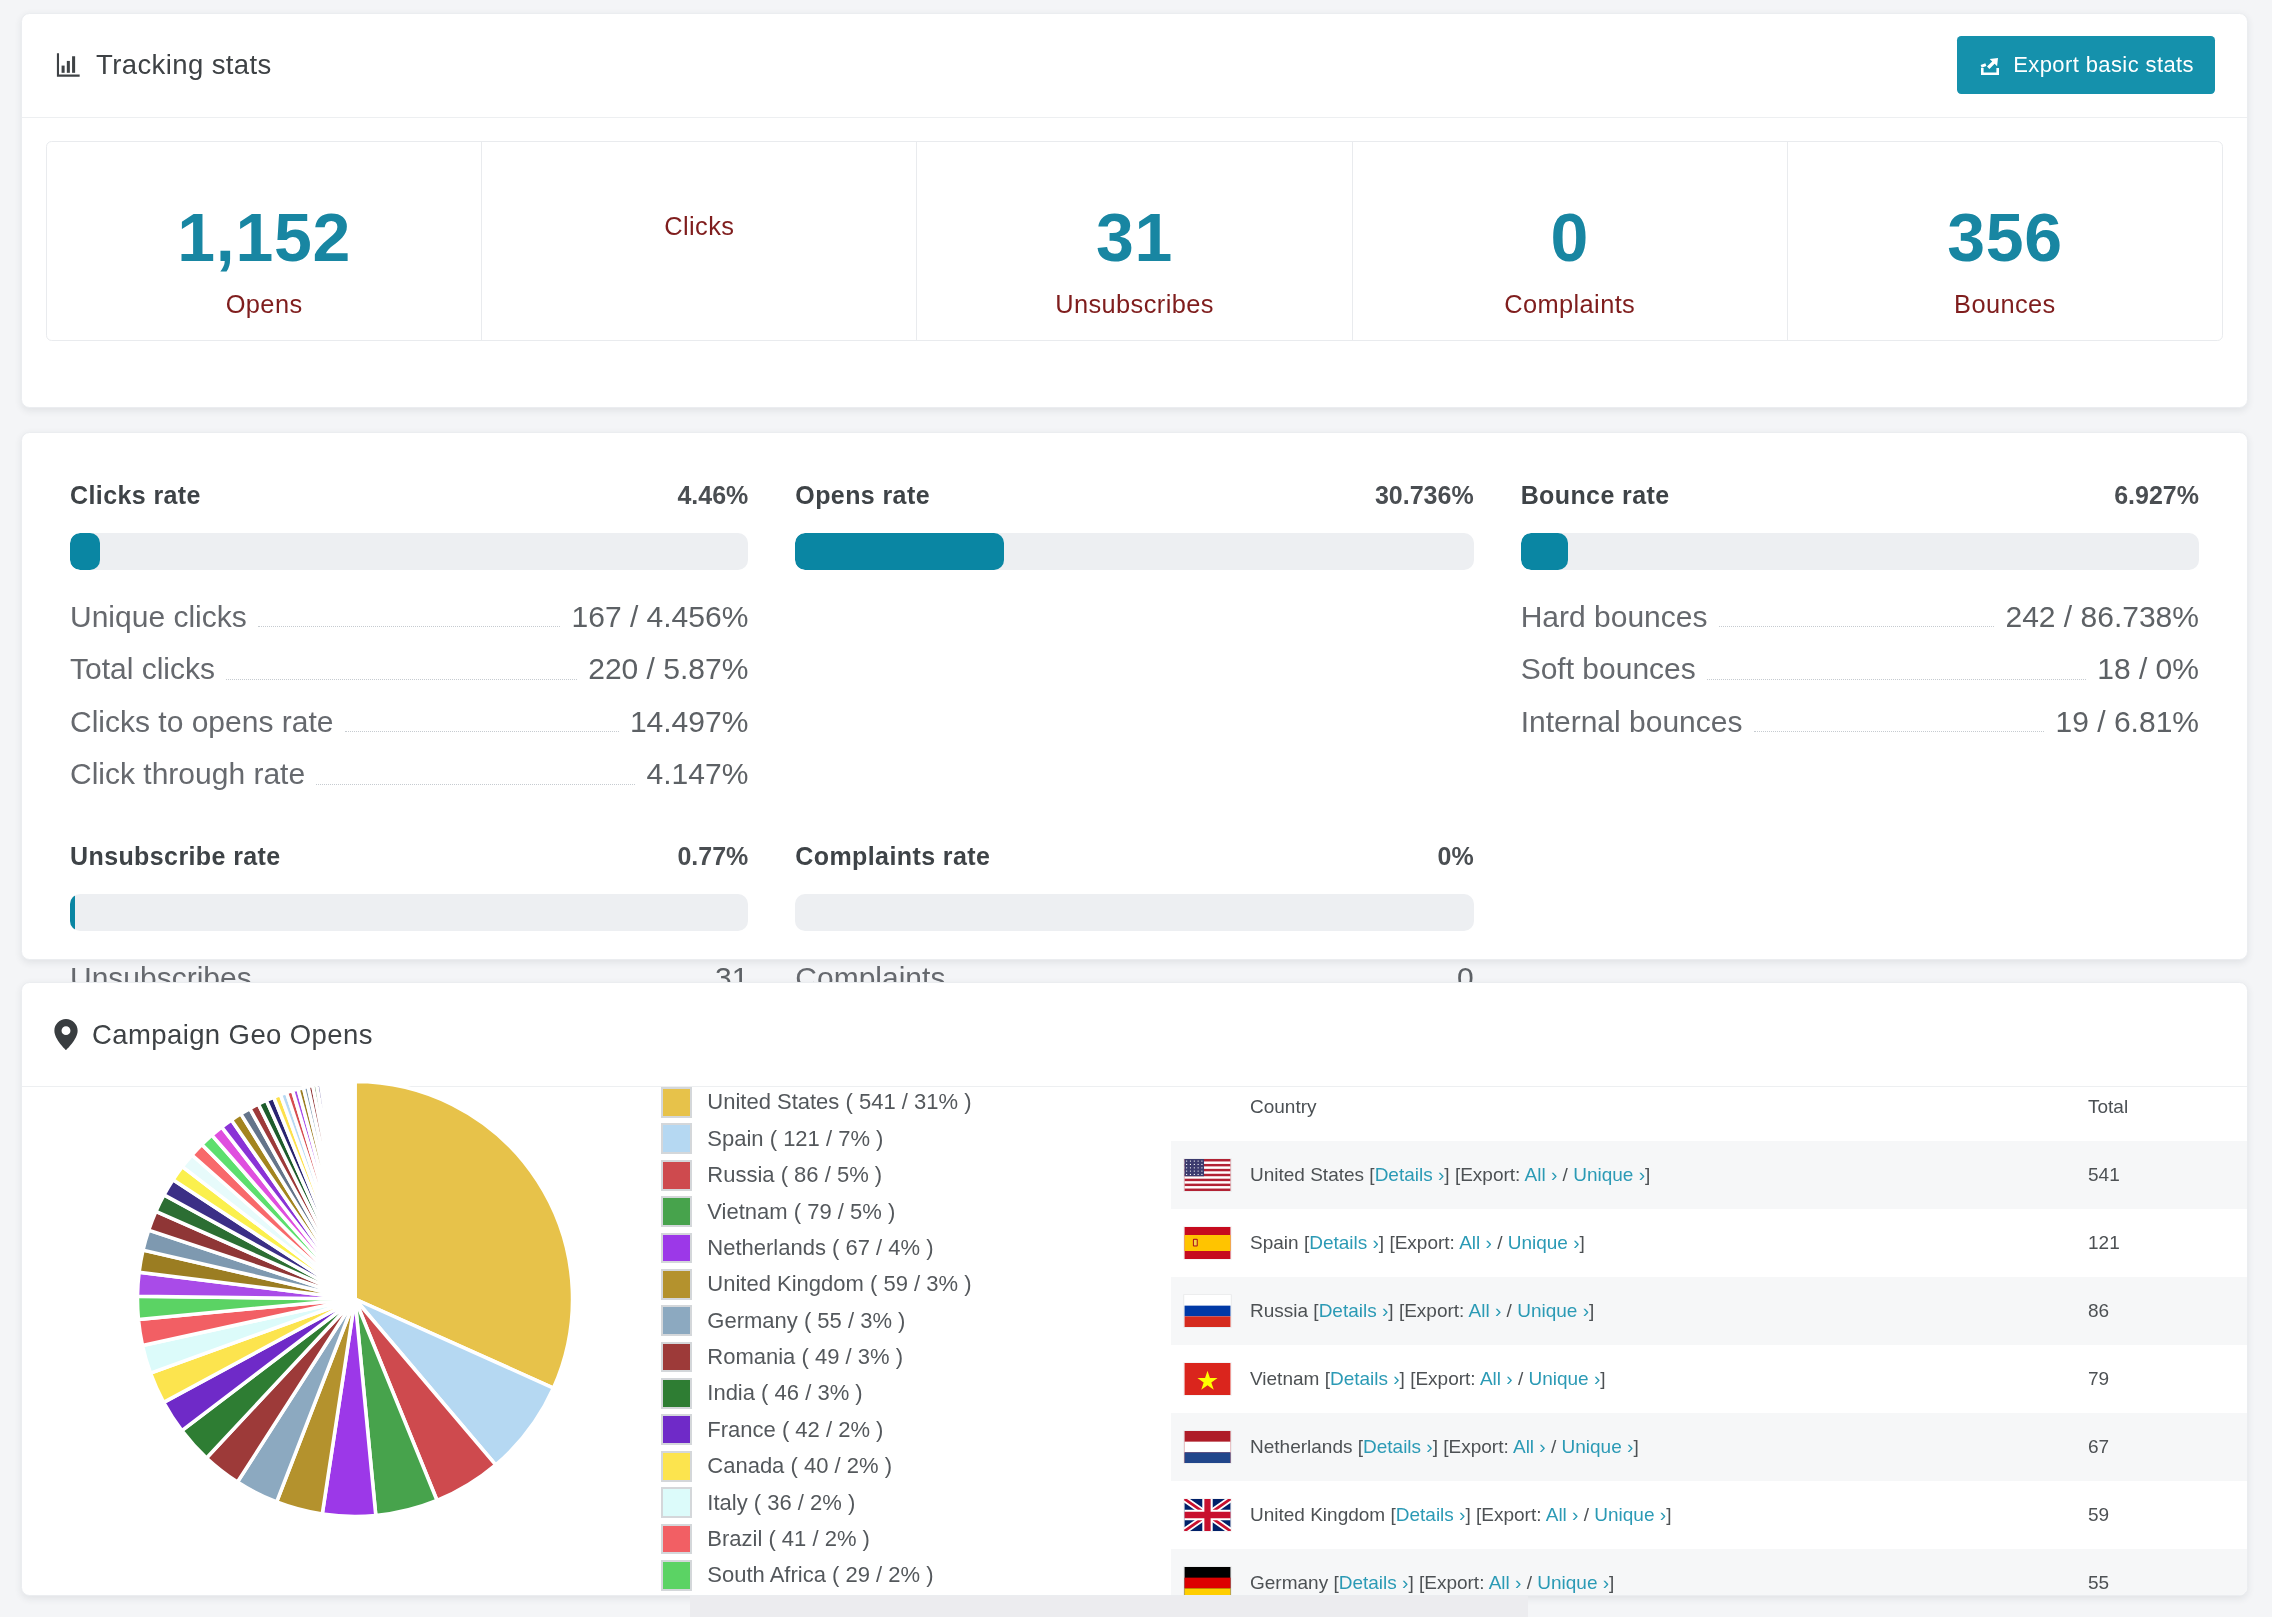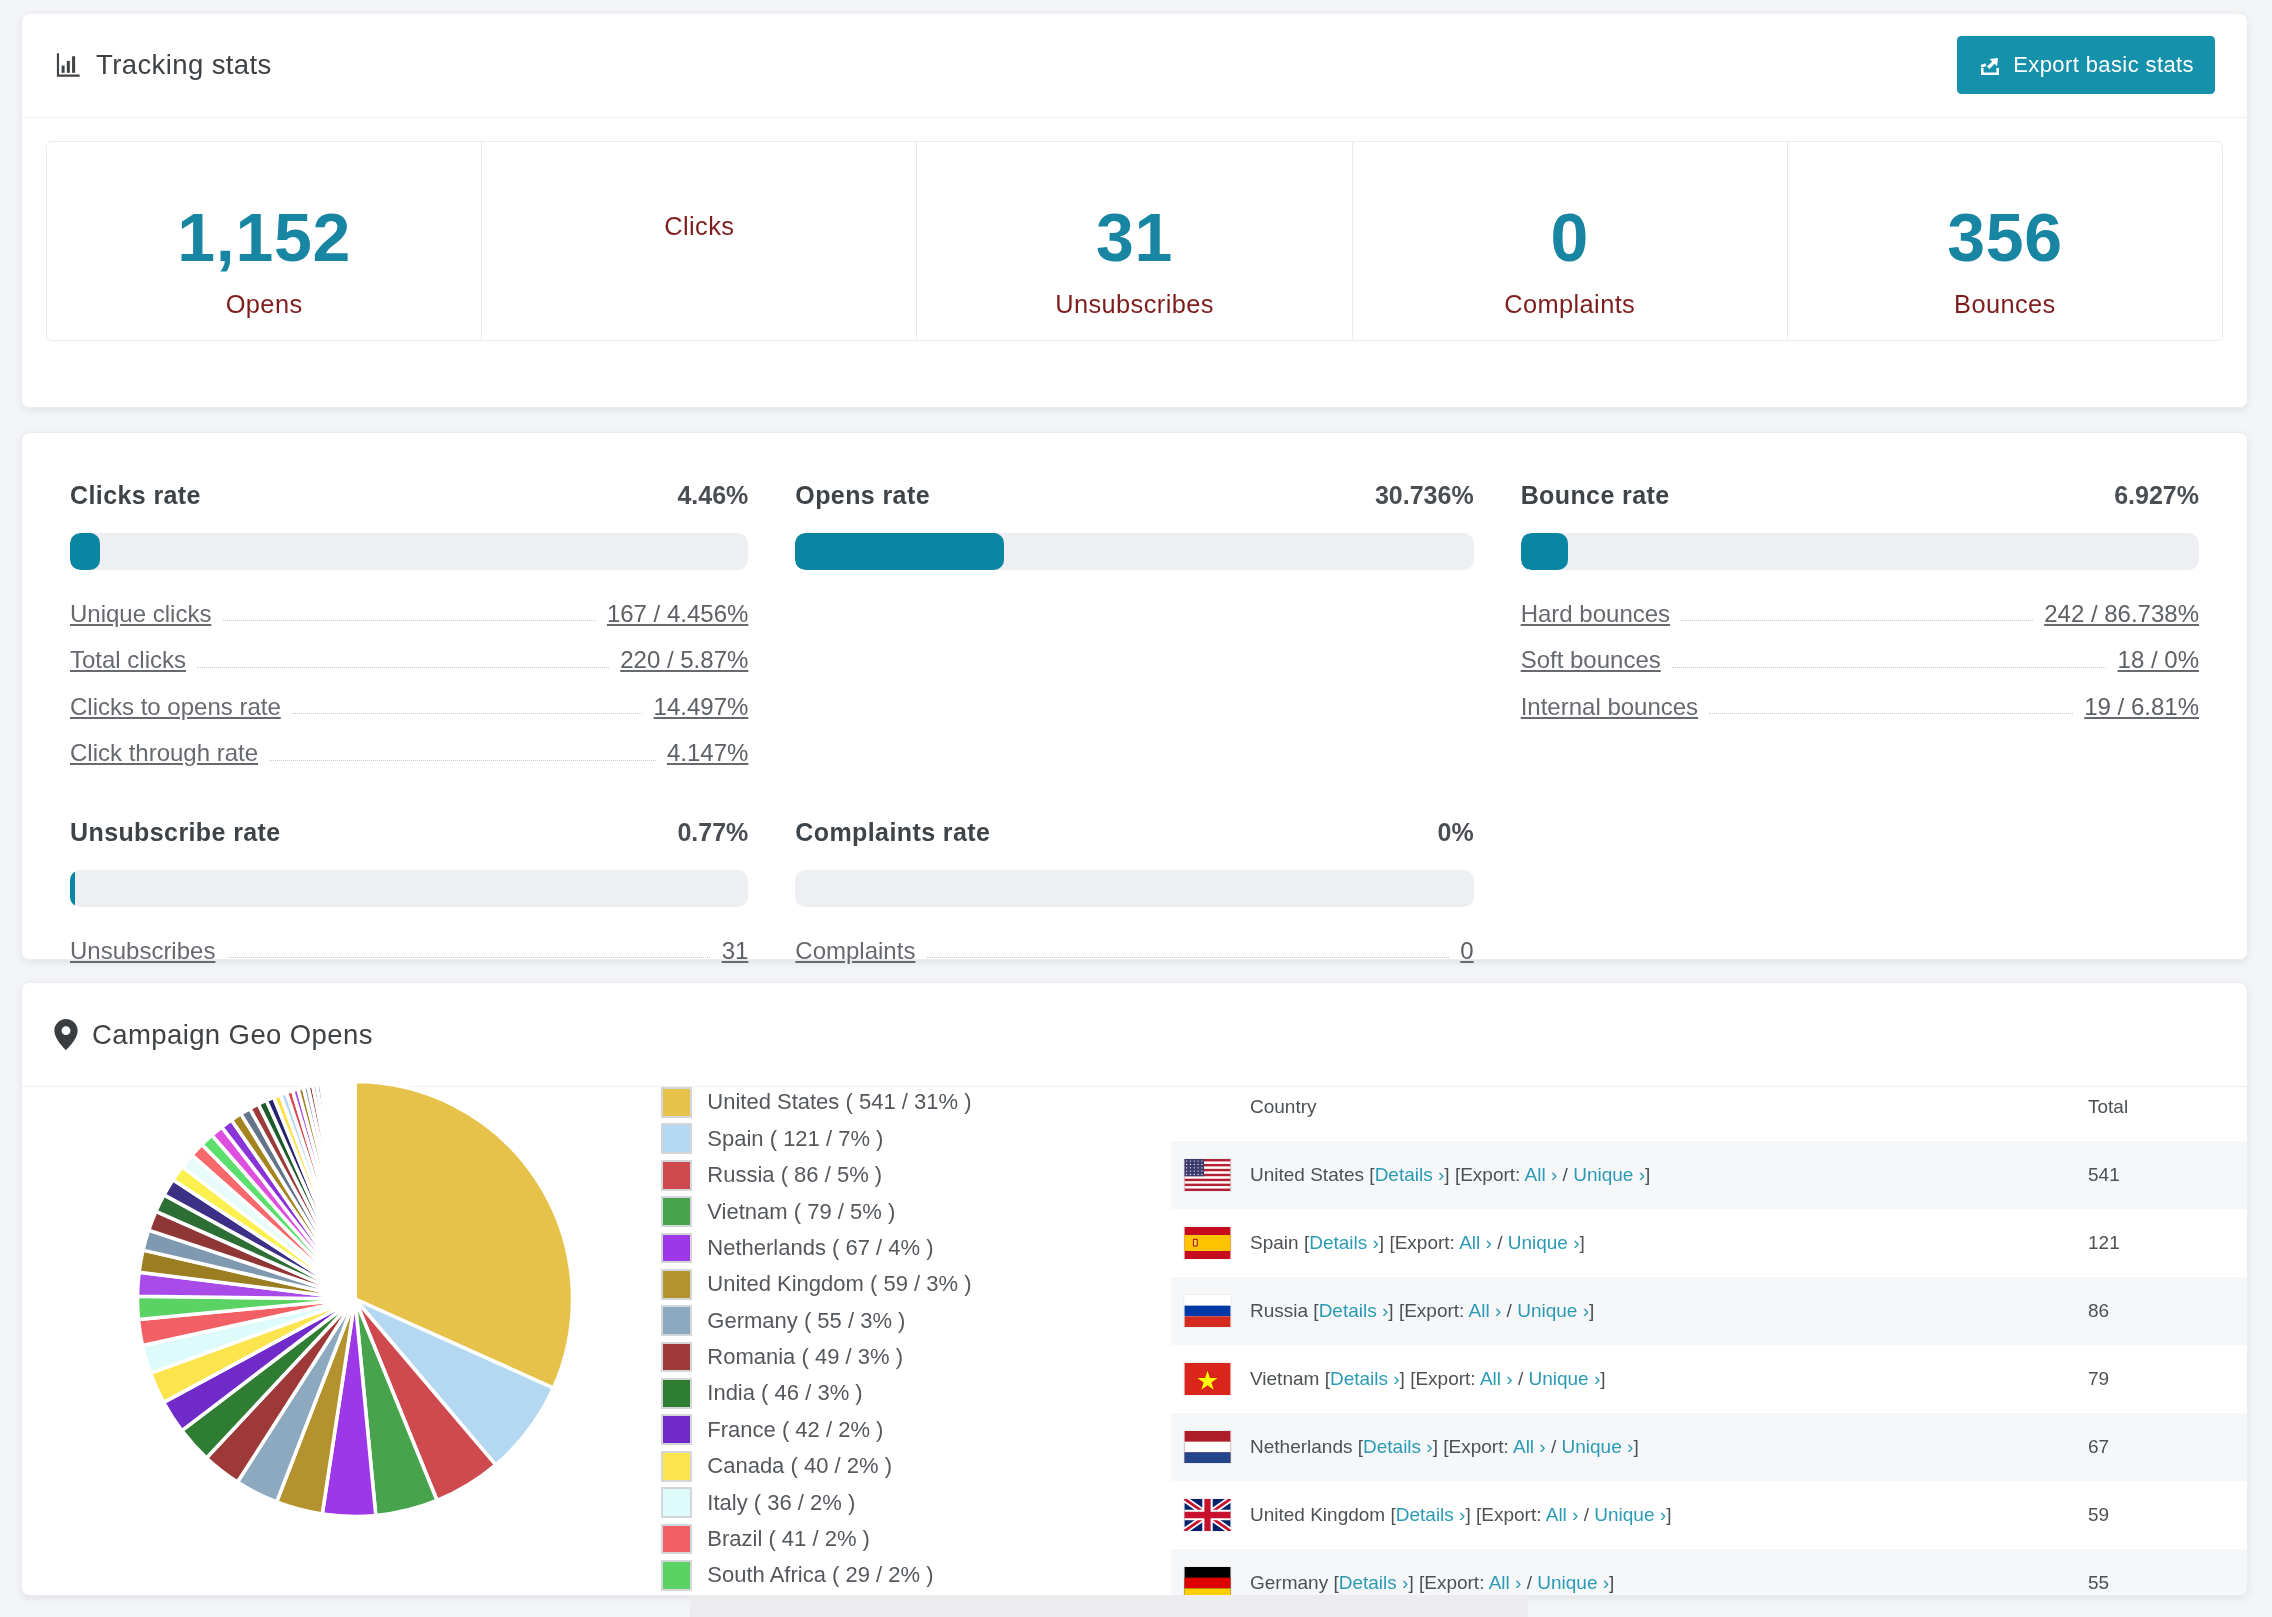--- a/index.html
+++ b/index.html
@@ -23,21 +23,21 @@
   .summary-value{font-size:68px;font-weight:bold;color:#1886a2;letter-spacing:0.7px;}
   .summary-label{font-size:25.4px;color:#7f1d1d;margin-top:14px;letter-spacing:0.4px;}
   
   .rates-grid{padding:48px;display:grid;grid-template-columns:repeat(3,1fr);column-gap:47px;row-gap:42px;}
   .rate-head{display:flex;justify-content:space-between;align-items:baseline;margin-bottom:22.6px;}
   .rate-title{font-size:25px;font-weight:bold;color:#3e4347;letter-spacing:0.4px;}
   .rate-value{font-size:25px;font-weight:bold;color:#4a4e52;}
   .bar{height:37px;background:#edeff2;border-radius:10px;overflow:hidden;margin-bottom:15.5px;}
   .bar i{display:block;height:100%;background:#0a86a3;border-radius:10px;}
   .d-rows{margin-top:21px;}
-  .d-row{display:flex;align-items:flex-end;padding:9.2px 0;font-size:24px;color:#66696e;text-decoration:underline;}
+  .d-row{display:flex;align-items:flex-end;padding:9.2px 0;font-size:30px;color:#66696e;}
   .d-label{white-space:nowrap;}
   .d-leader{flex:1;border-bottom:1.4px dotted #c6cbd0;margin:0 11.3px 6.4px 11.3px;}
   .d-value{white-space:nowrap;color:#5d6165;}
   
   #pie-wrap{position:absolute;left:107px;top:90px;width:452px;height:452px;}
   #legend{position:absolute;left:639px;top:104px;}
   .legend-item{display:flex;align-items:center;margin-bottom:5.6px;font-size:22px;color:#54585c;}
   .sw{width:22.6px;height:22.6px;border:2.1px solid #d4d7da;padding:2.1px;background-clip:content-box;margin-right:15.5px;flex:none;}
   #geo-table{position:absolute;left:1149px;top:90px;width:1078px;}
   .t-row{display:flex;align-items:center;height:68px;font-size:19px;color:#4d5154;box-sizing:border-box;}

